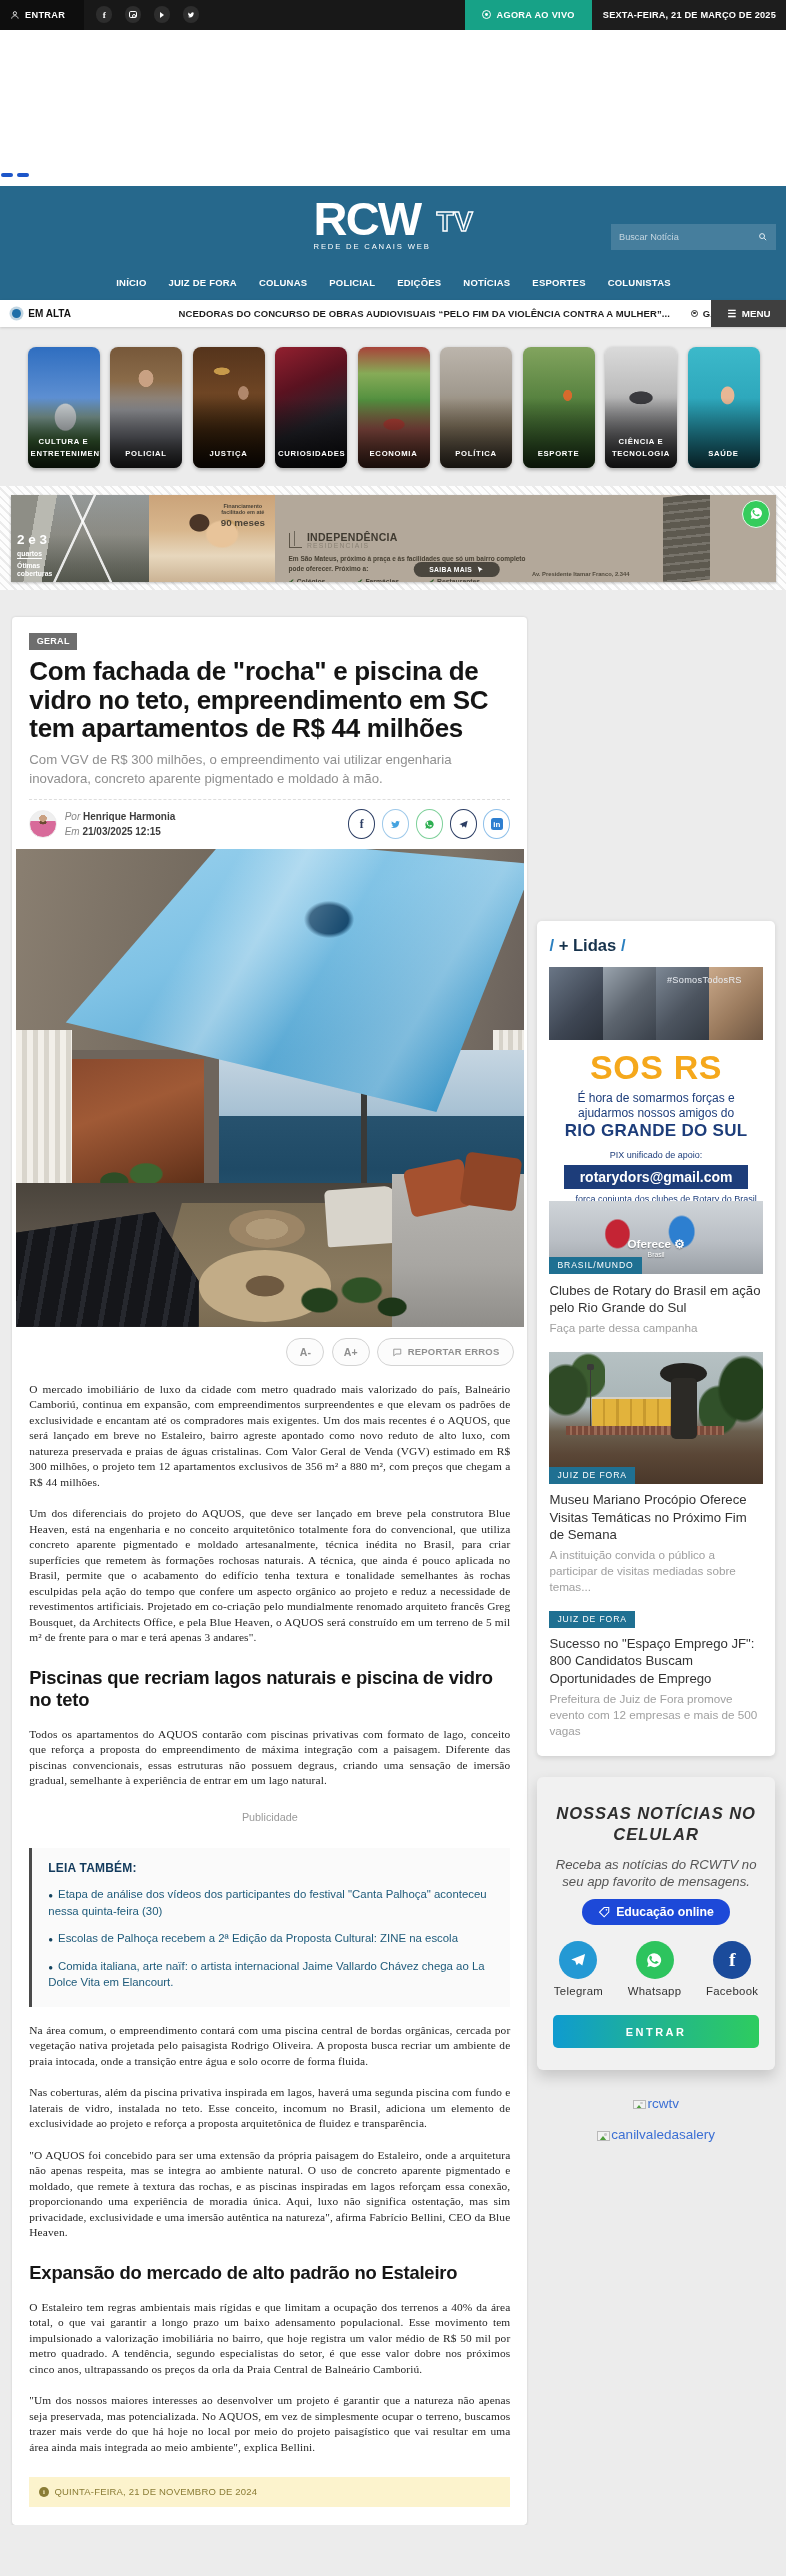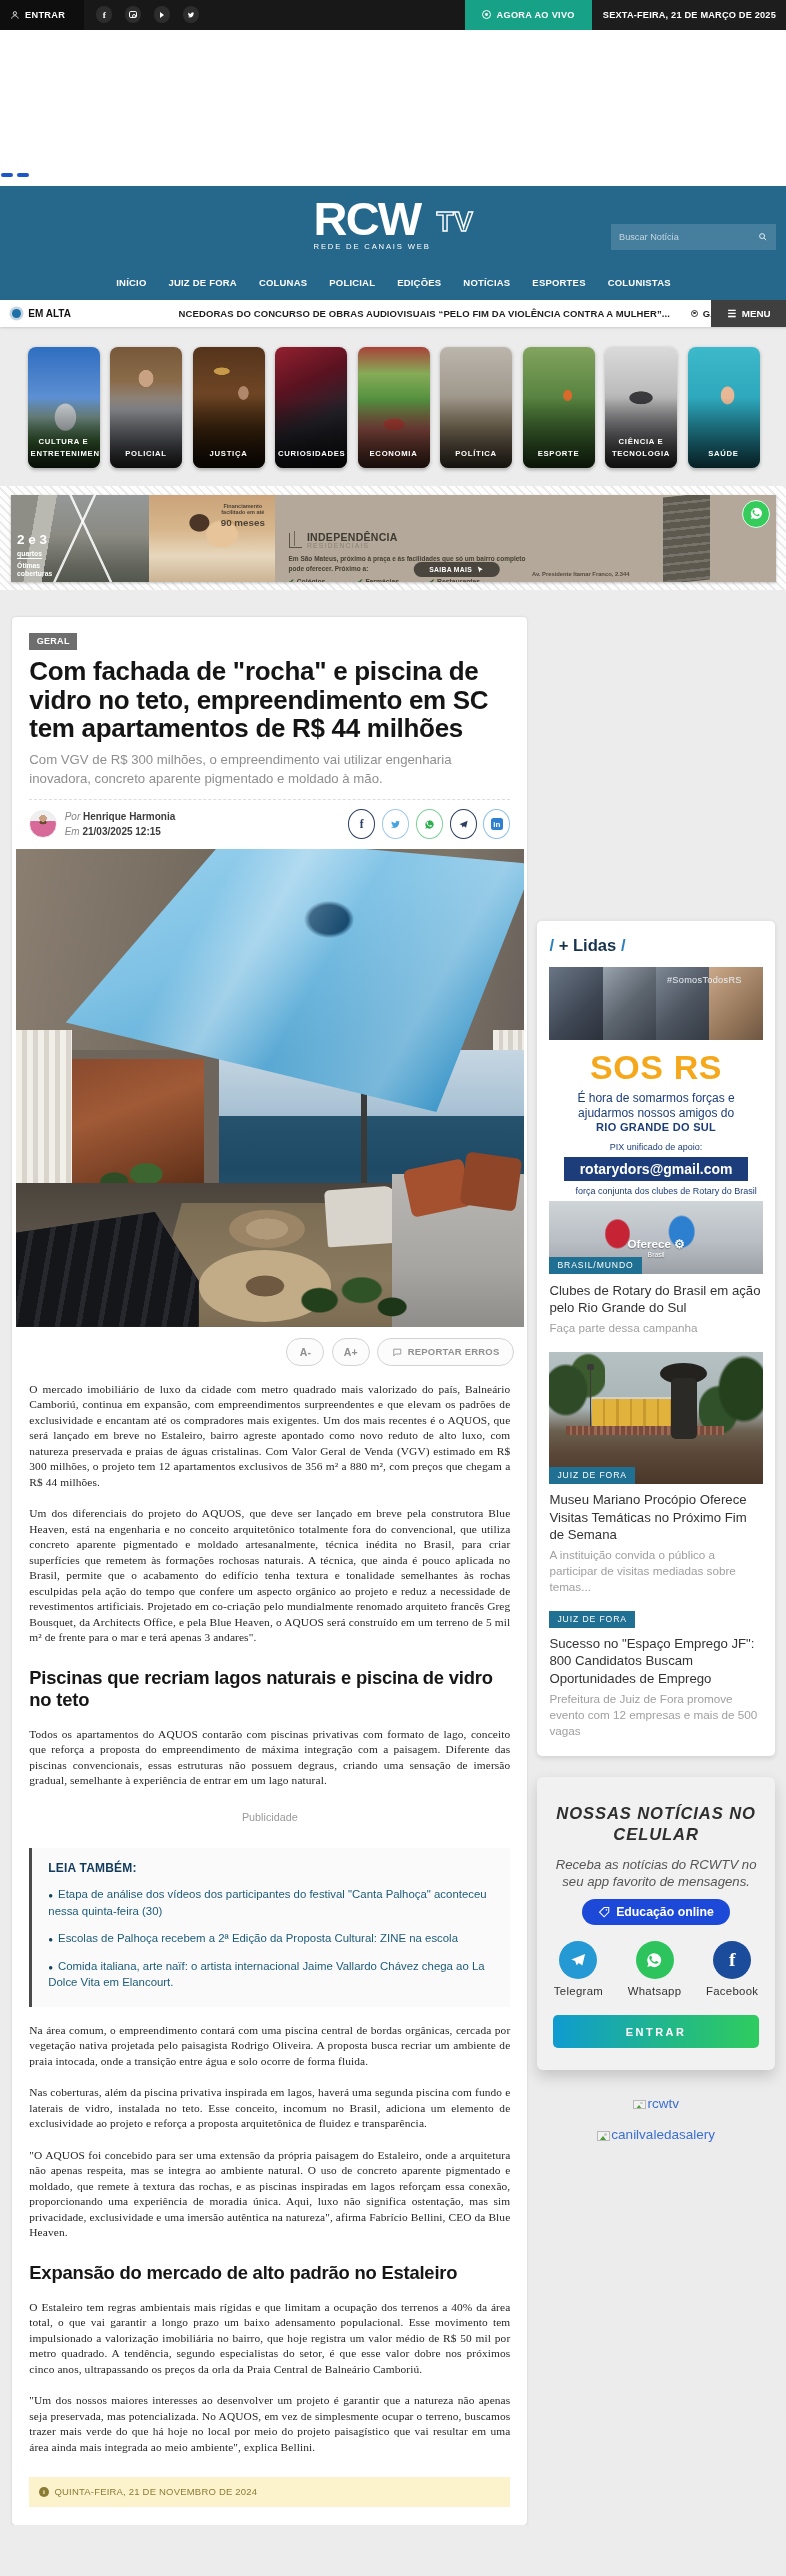--- a/index.html
+++ b/index.html
@@ -180,21 +180,21 @@
   .sos-collage { height: 73px; display: flex; }
   .sos-collage div { flex: 1; }
   .sc1 { background: linear-gradient(135deg,#6a7686 0%,#3e4653 60%,#2c323c 100%); }
   .sc2 { background: linear-gradient(135deg,#9aa4ae 0%,#5d656f 50%,#3a414b 100%); }
   .sc3 { background: linear-gradient(135deg,#7d8895 0%,#4c545f 55%,#343b44 100%); }
   .sc4 { background: linear-gradient(135deg,#caa98a 0%,#9b7b5e 55%,#6e5642 100%); }
   .sos-hash { position: absolute; top: 7.4px; right: 21px; color: #e9edf2; font-size: 9.2px; letter-spacing: 0.3px; }
   .sos-mid { text-align: center; padding: 9.8px 6.1px 0; }
   .sos-big { font-size: 34px; font-weight: bold; color: #f5a81c; letter-spacing: 0.6px; line-height: 1; text-shadow: 0 0 0 #fff; }
   .sos-line { font-size: 12px; color: #1d3d7a; margin-top: 7.4px; line-height: 1.2; }
-  .sos-rgs { font-size: 11px; font-weight: bold; color: #1d3d7a; letter-spacing: 0.3px; margin-top: 1.2px; }
+  .sos-rgs { font-size: 17px; font-weight: bold; color: #1d3d7a; letter-spacing: 0.3px; margin-top: 1.2px; }
   .sos-pixlab { font-size: 9px; color: #1d3d7a; margin-top: 8.6px; }
   .sos-pix { background: #1d3d7a; color: #fff; font-weight: bold; font-size: 14px; padding: 4.3px 0; margin: 4.9px 8.6px 0; }
   .sos-sub { font-size: 9px; color: #1d3d7a; margin-top: 4.9px; text-align: right; }
   .sos-photo { position: absolute; left: 0; right: 0; bottom: 0; height: 73px; background: radial-gradient(21px 24.6px at 32% 45%, #c42434 0 55%, rgba(0,0,0,0) 62%), radial-gradient(22px 27px at 62% 42%, #2d7fd0 0 55%, rgba(0,0,0,0) 62%), linear-gradient(180deg,#cfd4d8 0%,#b9bec4 55%,#9aa0a6 100%); }
   .sos-rotary { position: absolute; left: 0; right: 0; bottom: 16px; text-align: center; color: #fff; font-weight: bold; font-size: 11.7px; text-shadow: 0 0.6px 1.2px rgba(0,0,0,.4); }
   .sos-rotary small { display: block; font-size: 6.8px; font-weight: normal; }
 
   
   .museu { height: 132px; background: linear-gradient(180deg,#b6c1c3 0%,#a8b4b6 42%,#6b5f4e 60%,#5a4636 78%,#4a382a 100%); position: relative; }
   .mu-trees-l { position: absolute; left: 0; top: 0; width: 26%; height: 72%; background: radial-gradient(37px 43px at 30% 40%, #2f4a26 0 55%, rgba(0,0,0,0) 62%), radial-gradient(31px 37px at 70% 25%, #3c5c30 0 55%, rgba(0,0,0,0) 62%); }

